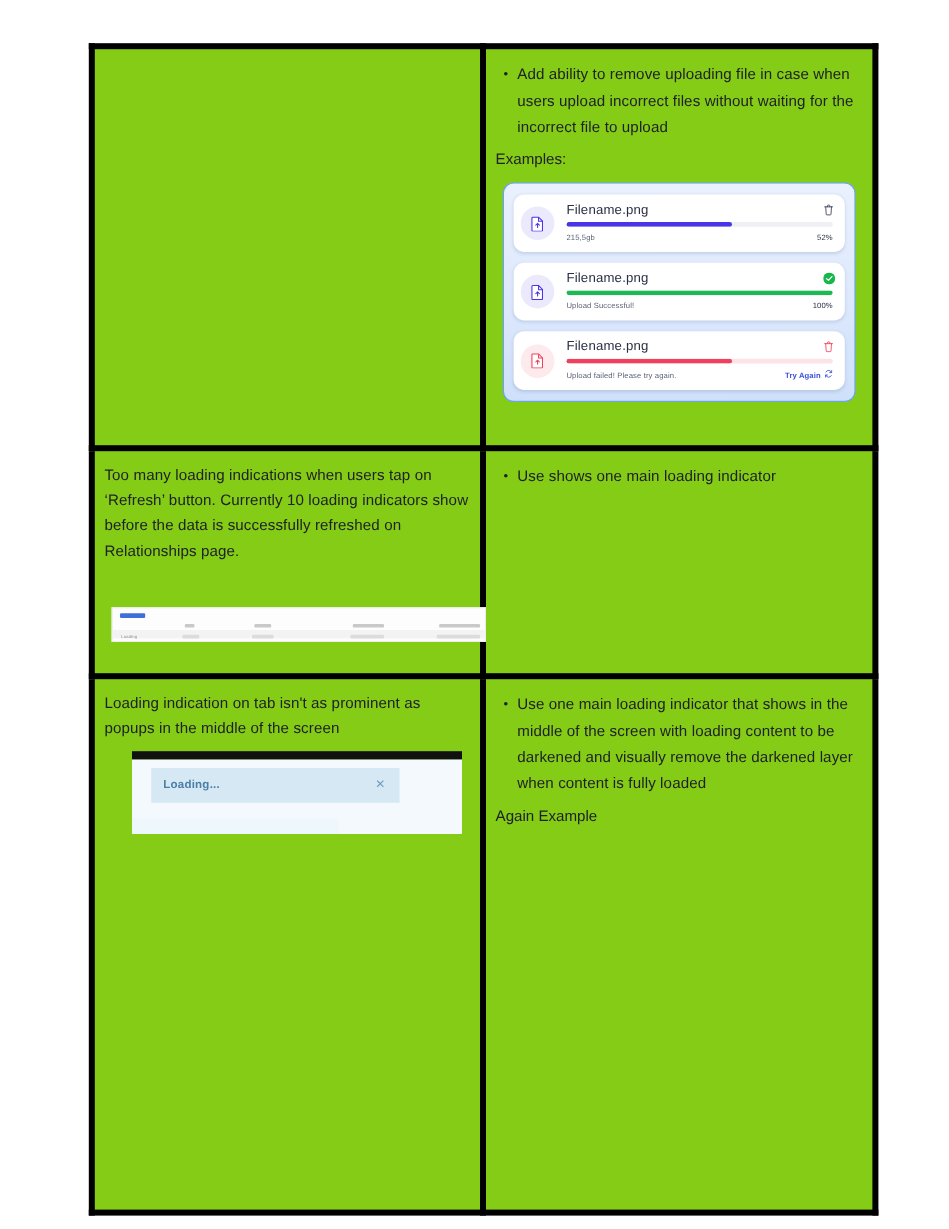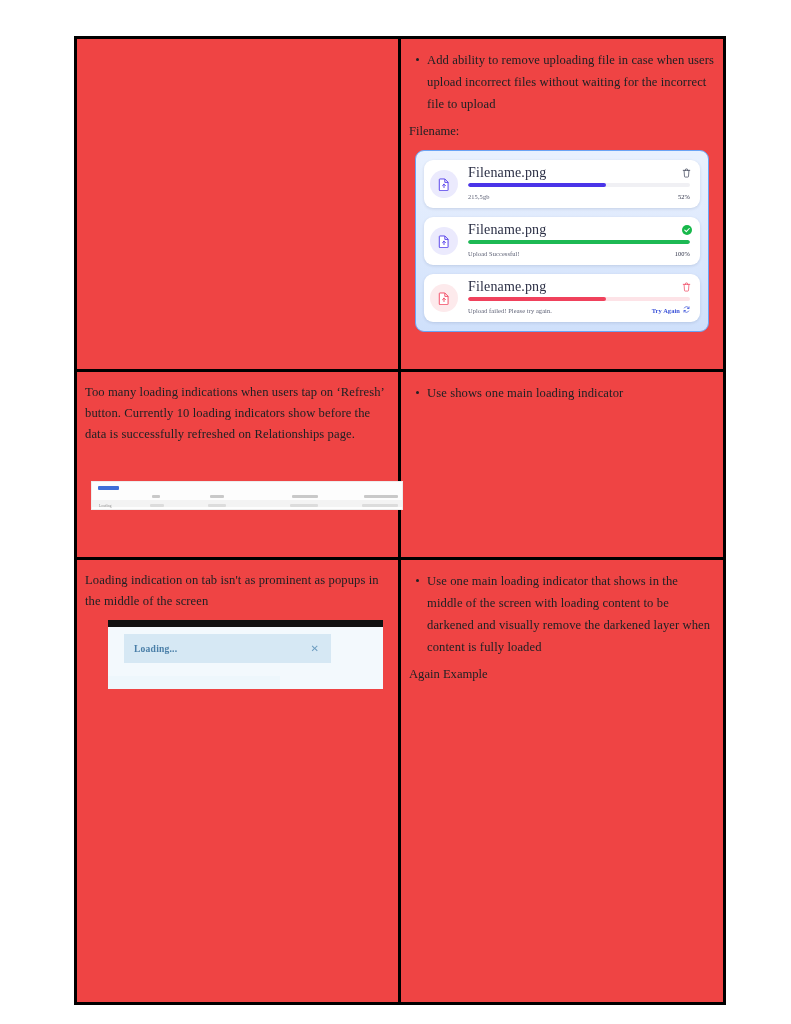--- a/index.html
+++ b/index.html
@@ -19,25 +19,24 @@
   
   .doc-table {
     position: absolute;
     left: 74px;
     top: 36px;
     width: 643px;
     border-collapse: collapse;
     table-layout: fixed;
   }
   .doc-table td {
-    border: 3px solid #000000;
+    border: 5px solid #000000;
     vertical-align: top;
     padding: 0;
-    background: #ef4444;
-    font-family: Liberation Serif, serif;
+    background: #84cc16;
   }
   .col-left  { width: 321px; }
   .col-right { width: 322px; }
 
   .cell-pad { padding: 10px 8px 12px 8px; }
 
   
   .para {
     font-size: 12.6px;
     line-height: 21px;
@@ -105,21 +104,21 @@
     height: 28px;
     border-radius: 50%;
     display: flex;
     align-items: center;
     justify-content: center;
   }
   .up-icon-wrap.blue { background: #ebeafd; }
   .up-icon-wrap.red  { background: #fdeaec; }
 
   .up-name {
-    font-size: 14px;
+    font-size: 11px;
     color: #2b2f45;
     letter-spacing: .15px;
     line-height: 10px;
     margin: 0 0 5px 0;
   }
   .up-bar {
     position: relative;
     height: 4px;
     border-radius: 3px;
     background: #f0f0f4;
@@ -272,21 +271,21 @@
   <tbody>
       <tr>
     <td class="col-left">
       <div class="cell-pad" style="height:308px;"></div>
     </td>
     <td class="col-right">
       <div class="cell-pad">
         <ul class="bullet-list">
           <li>Add ability to remove uploading file in case when users upload incorrect files without waiting for the incorrect file to upload</li>
         </ul>
-        <div class="label-text">Filename:</div>
+        <div class="label-text">Examples:</div>
 
         <div class="upload-mock">
 
           <div class="up-card">
             <span class="up-icon-wrap blue">
               <svg width="12" height="13" viewBox="0 0 14 16" fill="none">
                 <path d="M2 1.2h6l4 4v9.6a.8.8 0 0 1-.8.8H2a.8.8 0 0 1-.8-.8V2a.8.8 0 0 1 .8-.8z" stroke="#4a34e8" stroke-width="1.1" fill="#fff"></path>
                 <path d="M8 1.4v4h4" stroke="#4a34e8" stroke-width="1.1" fill="none"></path>
                 <path d="M7 7.6v4.2M5.2 9.4 7 7.6l1.8 1.8" stroke="#4a34e8" stroke-width="1.1" stroke-linecap="round" stroke-linejoin="round"></path>
               </svg>

